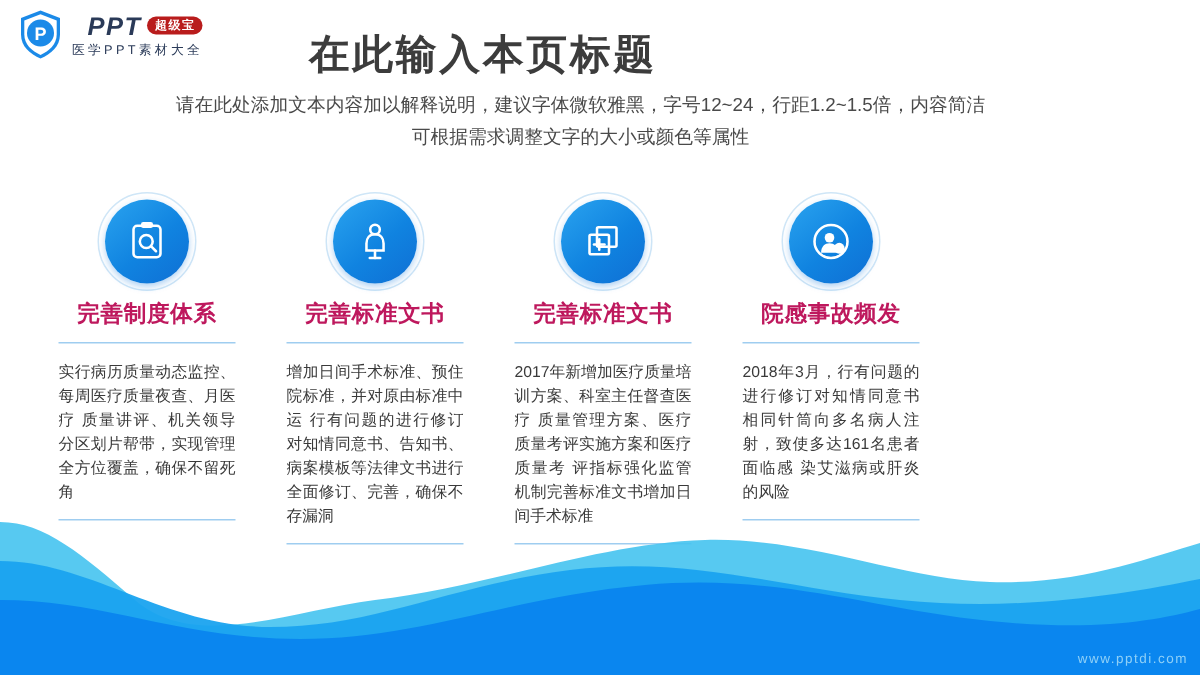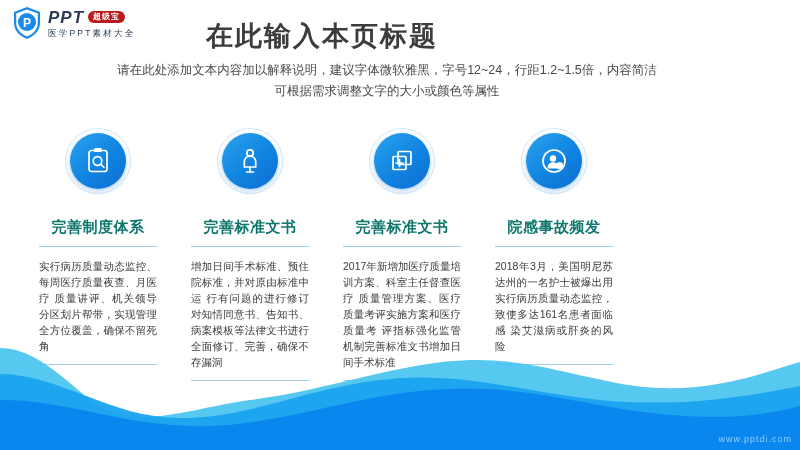--- a/index.html
+++ b/index.html
@@ -15,21 +15,21 @@
   
   .logo {
     position: absolute; left: 12px; top: 6px;
     display: flex; align-items: center; gap: 6px;
   }
   .logo-shield {
     width: 30px; height: 34px; position: relative;
   }
   .logo-shield svg { display: block; }
   .logo-txt { display: flex; flex-direction: column; line-height: 1; }
-  .logo-row1 { display: flex; align-items: center; gap: 4px; }
+  .logo-row1 { display: flex; align-items: center; gap: 4px; justify-content: flex-end; }
   .logo-ppt {
     font-size: 17px; font-weight: bold; font-style: italic;
     color: #2a3a58; letter-spacing: 1px;
   }
   .logo-badge {
     background: #b91c1c; color: #fff; font-size: 8px;
     padding: 2px 5px; border-radius: 7px; font-weight: bold;
     letter-spacing: 1px; white-space: nowrap;
   }
   .logo-sub {
@@ -64,22 +64,22 @@
   }
   .icon-circle {
     width: 56px; height: 56px; border-radius: 50%;
     background: linear-gradient(140deg, #2aa3ef 0%, #1083e0 55%, #0f6fd4 100%);
     display: flex; align-items: center; justify-content: center;
     box-shadow: 0 2px 5px rgba(16,120,220,.35);
   }
   .icon-circle svg { display: block; }
 
   .col-title {
-    margin-top: 24px;
-    font-size: 15px; font-weight: bold; color: #0f766e;
+    margin-top: 6px;
+    font-size: 15px; font-weight: bold; color: #be185d;
     letter-spacing: .5px; white-space: nowrap;
   }
   .rule {
     width: 118px; height: 1px; background: #9fcdf0; margin-top: 9px;
   }
   .col-body {
     margin-top: 11px; width: 118px;
     font-size: 10.5px; line-height: 16px; color: #3a3a3a;
     text-align: justify; text-justify: inter-ideograph;
   }
@@ -190,21 +190,21 @@
             <circle cx="15" cy="15" r="11"></circle>
             <circle cx="14" cy="12.5" r="3.2" fill="#ffffff" stroke="none"></circle>
             <path d="M8.4 22.5 C8.4 18.2 11 16.2 14 16.2 C17 16.2 19.6 18.2 19.6 22.5" fill="#ffffff" stroke="none"></path>
             <circle cx="20.5" cy="19.5" r="3.6" fill="#ffffff" stroke="none"></circle>
           </svg>
         </span>
       </div>
     </div>
     <div class="col-title">院感事故频发</div>
     <div class="rule"></div>
-    <div class="col-body">2018年3月，美国明尼苏达州的一名护士被爆出用 实行病历质量动态监控，致使多达161名患者面临感 染艾滋病或肝炎的风险</div>
+    <div class="col-body">2018年3月，行有问题的进行修订对知情同意书 相同针筒向多名病人注射，致使多达161名患者面临感 染艾滋病或肝炎的风险</div>
     <div class="rule-bottom"></div>
   </div>
 
 </div>
 
 <svg class="waves" viewBox="0 0 800 110" preserveAspectRatio="none">
   <path d="M0 8 C30 8 55 30 90 60 C130 94 190 68 250 60 C330 50 400 22 470 20
            C540 18 600 46 660 48 C720 50 765 32 800 22 L800 110 L0 110 Z" fill="#45c3f0" opacity="0.9"></path>
   <path d="M0 34 C60 34 110 78 180 78 C250 78 300 50 380 40 C460 30 520 52 600 60
            C680 68 750 56 800 46 L800 110 L0 110 Z" fill="#1aa3ef" opacity="0.95"></path>

